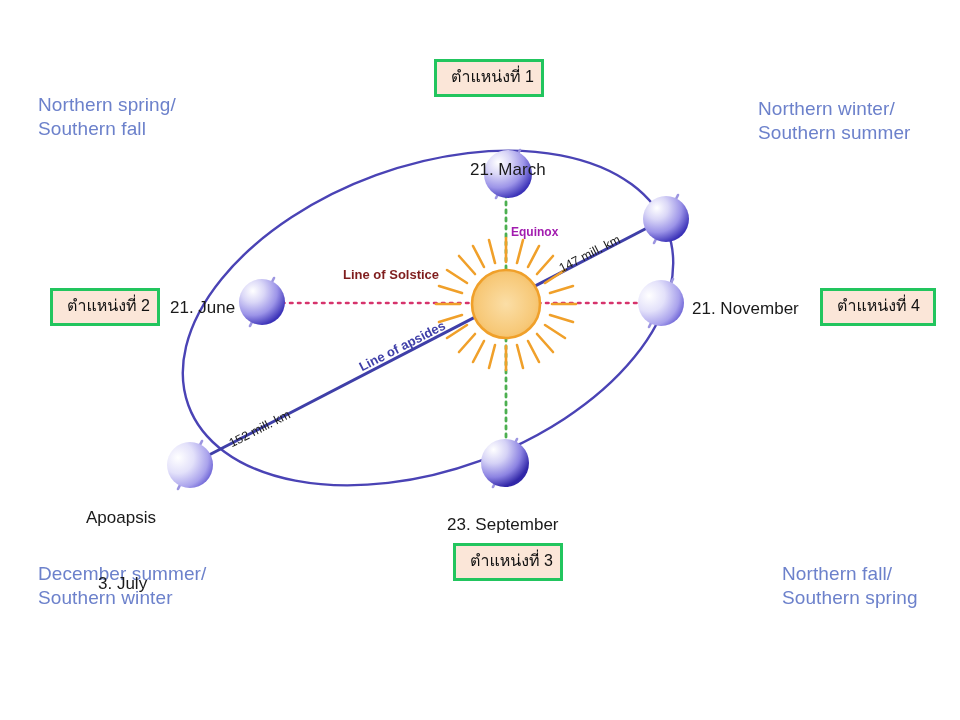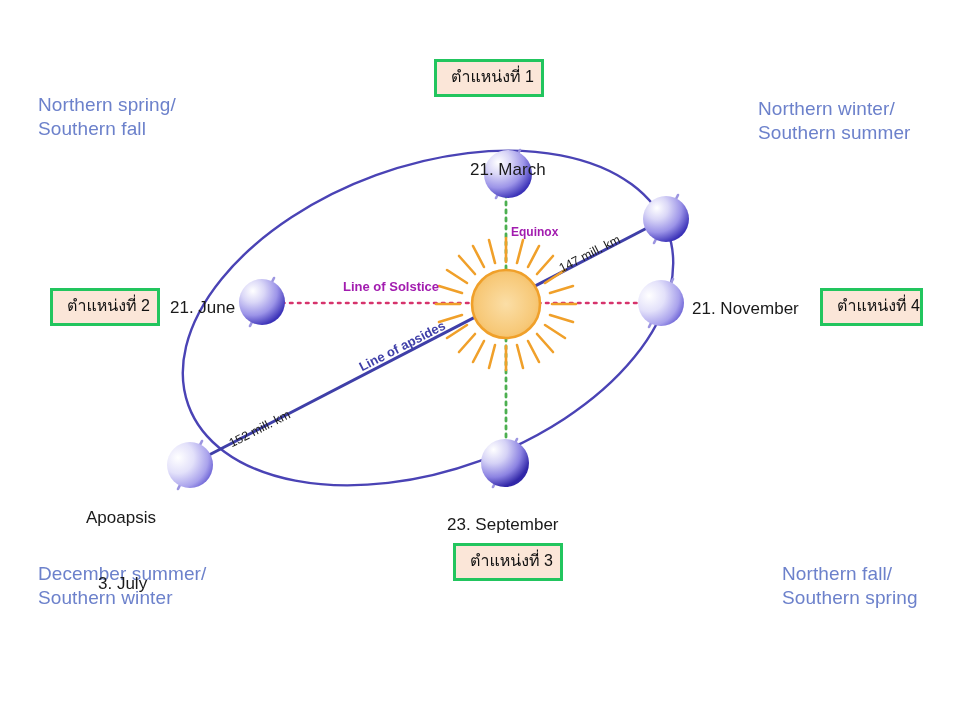--- a/index.html
+++ b/index.html
@@ -72,32 +72,32 @@
     font-size: 16px;
     font-family: "Liberation Sans", sans-serif;
     padding: 5px 14px 7px 14px;
     white-space: pre;
     line-height: 20px;
     box-sizing: border-box;
   }
   .thai-1 { left: 434px; top: 59px;  width: 110px; }
   .thai-2 { left: 50px;  top: 288px; width: 110px; }
   .thai-3 { left: 453px; top: 543px; width: 110px; }
-  .thai-4 { left: 820px; top: 288px; width: 103px; }
+  .thai-4 { left: 820px; top: 288px; width: 116px; }
 
   
   .annot {
     position: absolute;
     white-space: pre;
     font-family: "Liberation Sans", sans-serif;
     transform-origin: left center;
   }
   .annot-solstice {
-    left: 343px; top: 279px;
-    color: #a21caf;
+    left: 343px; top: 267px;
+    color: #7f1d1d;
     font-size: 13px;
     font-weight: bold;
     text-align: right;
   }
   .annot-equinox {
     left: 511px; top: 225px;
     color: #a21caf;
     font-size: 12px;
     font-weight: bold;
   }

